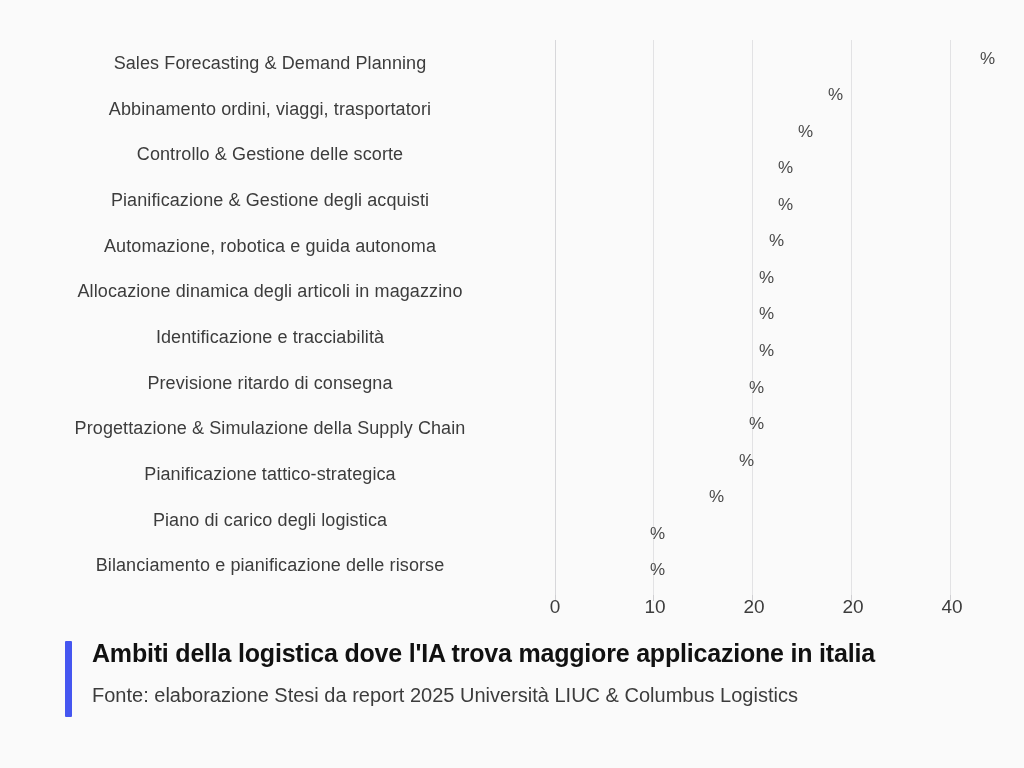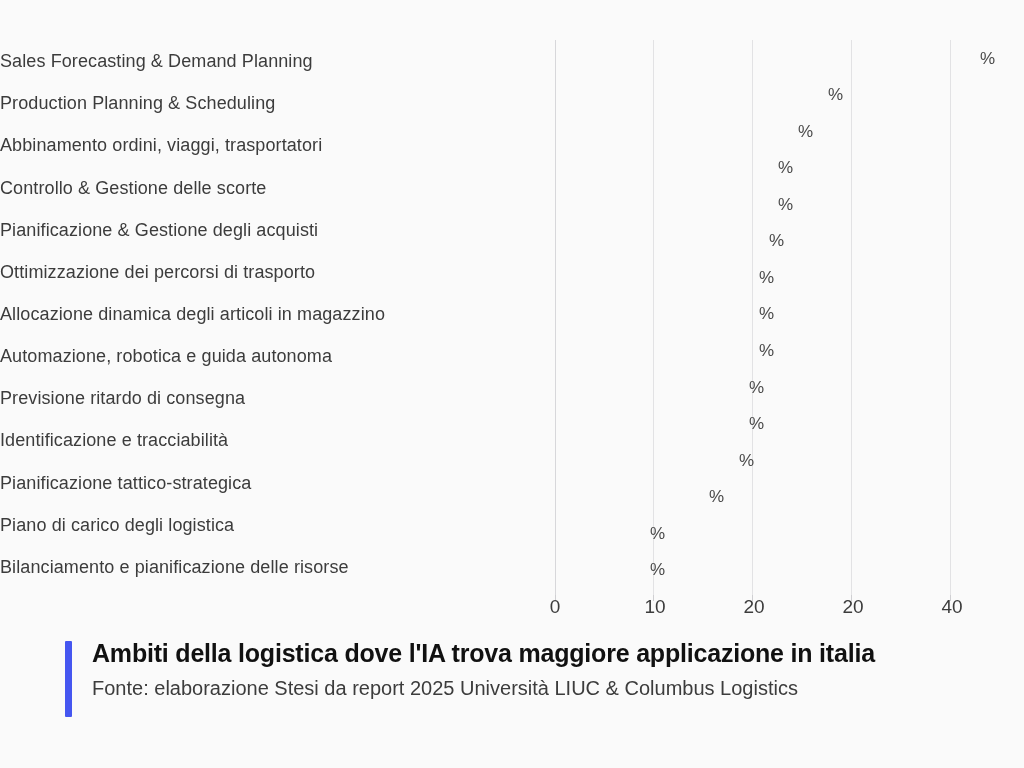--- a/index.html
+++ b/index.html
@@ -37,21 +37,21 @@
     top: 40px;
     width: 543px;
     height: 548px;
     display: flex;
     flex-direction: column;
   }
   .cat-row {
     flex: 1 1 0;
     display: flex;
     align-items: center;
-    justify-content: flex-start;
+    justify-content: center;
     padding-right: 3px;
     box-sizing: border-box;
   }
   .cat-label {
     font-size: 18px;
     color: #3c3c3c;
     white-space: nowrap;
     letter-spacing: 0.1px;
     line-height: 1;
   }
@@ -145,61 +145,58 @@
     font-weight: bold;
     color: #111111;
     line-height: 1.25;
     letter-spacing: -0.2px;
     white-space: nowrap;
   }
   .caption-source {
     font-size: 20px;
     color: #3c3c3c;
     line-height: 1.45;
-    margin-top: 5px;
+    margin-top: 12px;
     white-space: nowrap;
   }
 </style>
 </head>
 <body>
 
 <div id="figure">
 
   <div id="plot-area">
 
     <div class="cat-labels">
       <div class="cat-row">
           <span class="cat-label">Sales Forecasting &amp; Demand Planning</span>
         </div>
       <div class="cat-row">
-          <span class="cat-label">Production Planning &amp; Scheduling</span>
-        </div>
-      <div class="cat-row">
           <span class="cat-label">Abbinamento ordini, viaggi, trasportatori</span>
         </div>
       <div class="cat-row">
           <span class="cat-label">Controllo &amp; Gestione delle scorte</span>
         </div>
       <div class="cat-row">
           <span class="cat-label">Pianificazione &amp; Gestione degli acquisti</span>
         </div>
       <div class="cat-row">
-          <span class="cat-label">Ottimizzazione dei percorsi di trasporto</span>
+          <span class="cat-label">Automazione, robotica e guida autonoma</span>
         </div>
       <div class="cat-row">
           <span class="cat-label">Allocazione dinamica degli articoli in magazzino</span>
         </div>
       <div class="cat-row">
-          <span class="cat-label">Automazione, robotica e guida autonoma</span>
+          <span class="cat-label">Identificazione e tracciabilità</span>
         </div>
       <div class="cat-row">
           <span class="cat-label">Previsione ritardo di consegna</span>
         </div>
       <div class="cat-row">
-          <span class="cat-label">Identificazione e tracciabilità</span>
+          <span class="cat-label">Progettazione &amp; Simulazione della Supply Chain</span>
         </div>
       <div class="cat-row">
           <span class="cat-label">Pianificazione tattico-strategica</span>
         </div>
       <div class="cat-row">
           <span class="cat-label">Piano di carico degli logistica</span>
         </div>
       <div class="cat-row">
           <span class="cat-label">Bilanciamento e pianificazione delle risorse</span>
         </div>

